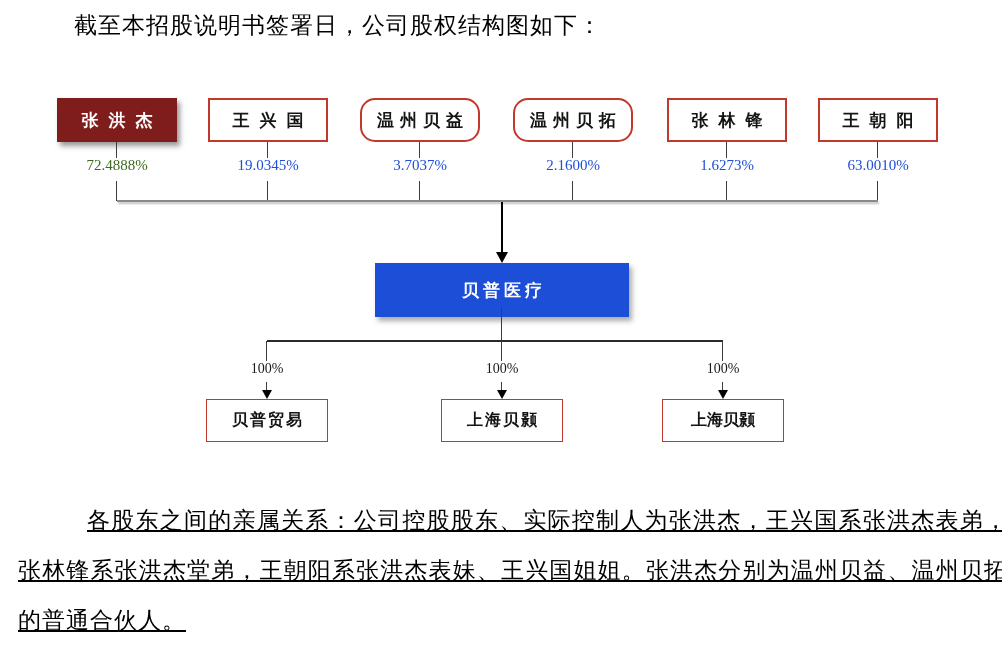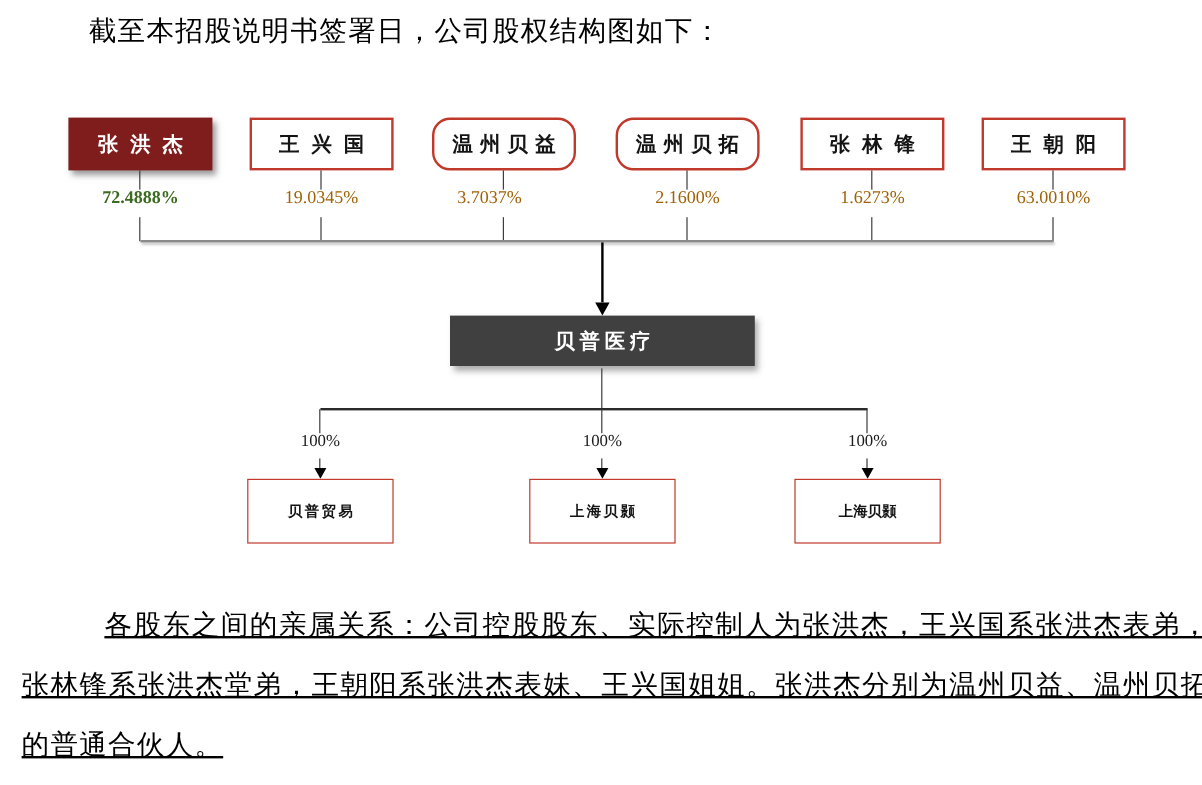--- a/index.html
+++ b/index.html
@@ -11,36 +11,36 @@
     position:absolute;left:74px;top:10px;width:900px;
     font-size:23px;letter-spacing:1px;color:#000;margin:0;
   }
   
   .node{
     position:absolute;display:flex;align-items:center;justify-content:center;
     box-sizing:border-box;font-family:"Liberation Serif","DejaVu Serif",serif;font-weight:bold;
   }
   .sh{top:98px;width:120px;height:44px;background:#fff;border:2px solid #c0392b;font-size:17px;color:#141414;}
   .sh.owner{background:#7f1d1d;border:none;color:#fff;font-weight:bold;box-shadow:3px 4px 5px rgba(70,70,70,.55);}
-  .company{left:375px;top:263px;width:254px;height:42px;background:#404040;color:#fff;font-weight:bold;font-size:17px;box-shadow:3px 4px 5px rgba(90,90,90,.5);}
-  .sub{top:399px;width:122px;height:54px;background:#fff;border:1.5px solid #c0392b;font-size:12px;color:#141414;}
+  .company{left:375px;top:263px;width:254px;height:54px;background:#1d4ed8;color:#fff;font-weight:bold;font-size:17px;box-shadow:3px 4px 5px rgba(90,90,90,.5);}
+  .sub{top:399px;width:122px;height:43px;background:#fff;border:1.5px solid #c0392b;font-size:16px;color:#141414;}
   .ls10{letter-spacing:10px;text-indent:10px;}
   .ls6{letter-spacing:6px;text-indent:6px;border-radius:15px;}
   .ls4{letter-spacing:4px;text-indent:4px;}
   .ls2{letter-spacing:2px;text-indent:2px;}
   
   .vline{position:absolute;width:1px;background:#3d3d3d;}
   .vline.thick{width:2px;background:#000;}
   .hrail-gray{position:absolute;left:117px;top:200px;width:761px;height:2px;background:#8a8a8a;box-shadow:1px 2px 2px rgba(0,0,0,.25);}
   .hrail-black{position:absolute;left:267px;top:340px;width:456px;height:1.5px;background:#2a2a2a;}
   .arrow{position:absolute;width:0;height:0;border-left:6px solid transparent;border-right:6px solid transparent;border-top:11px solid #000;}
   .arrow.small{border-left:5px solid transparent;border-right:5px solid transparent;border-top:9px solid #000;}
   
-  .pct{position:absolute;top:157px;width:120px;text-align:center;font-size:15px;color:#a16207;}
-  .pct.green{color:#3a6b1f;font-weight:bold;}
+  .pct{position:absolute;top:157px;width:120px;text-align:center;font-size:15px;color:#1d4ed8;}
+  .pct.green{color:#3a6b1f;font-weight:normal;}
   .pct100{position:absolute;top:361px;width:80px;text-align:center;font-size:14px;color:#1a1a1a;}
   
   .note{
     position:absolute;left:6px;top:484px;width:990px;margin:12px;
     font-size:23px;line-height:50px;letter-spacing:1px;
     text-indent:69px;text-align:justify;color:#000;text-decoration:underline;
   }
 </style>
 </head>
 <body>
@@ -70,21 +70,21 @@
 
   <div class="vline" style="left:116px;top:142px;height:16px"></div>
   <div class="vline" style="left:267px;top:142px;height:16px"></div>
   <div class="vline" style="left:419px;top:142px;height:16px"></div>
   <div class="vline" style="left:572px;top:142px;height:16px"></div>
   <div class="vline" style="left:726px;top:142px;height:16px"></div>
   <div class="vline" style="left:877px;top:142px;height:16px"></div>
 
   <div class="pct green" style="left:57px">72.4888%</div>
   <div class="pct" style="left:208px">19.0345%</div>
-  <div class="pct" style="left:348px">3.7037%</div>
+  <div class="pct" style="left:360px">3.7037%</div>
   <div class="pct" style="left:513px">2.1600%</div>
   <div class="pct" style="left:667px">1.6273%</div>
   <div class="pct" style="left:818px">63.0010%</div>
 
   <div class="vline" style="left:116px;top:181px;height:20px"></div>
   <div class="vline" style="left:267px;top:181px;height:20px"></div>
   <div class="vline" style="left:419px;top:181px;height:20px"></div>
   <div class="vline" style="left:572px;top:181px;height:20px"></div>
   <div class="vline" style="left:726px;top:181px;height:20px"></div>
   <div class="vline" style="left:877px;top:181px;height:20px"></div>

